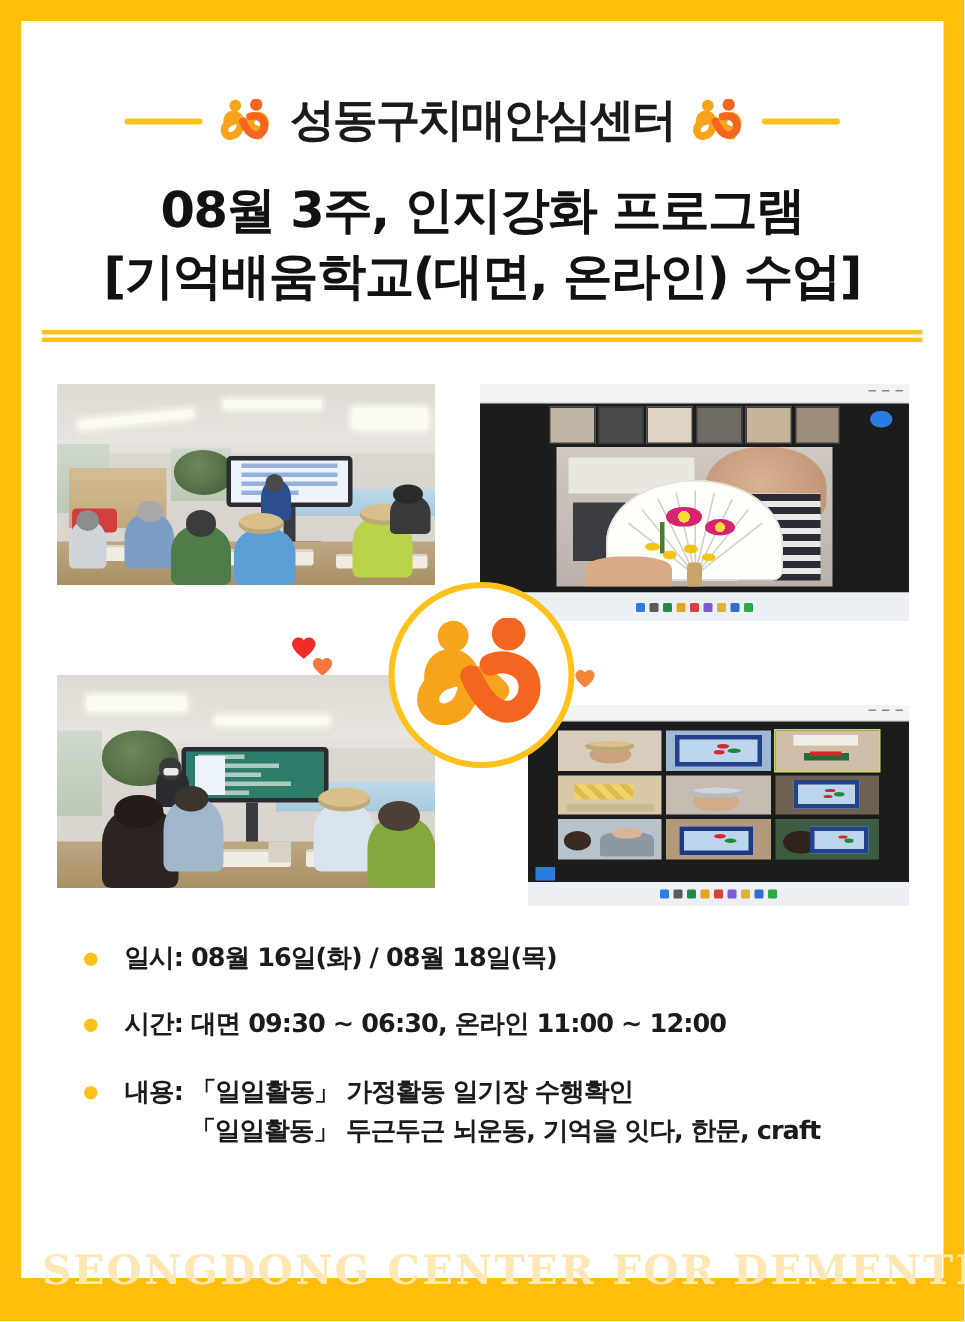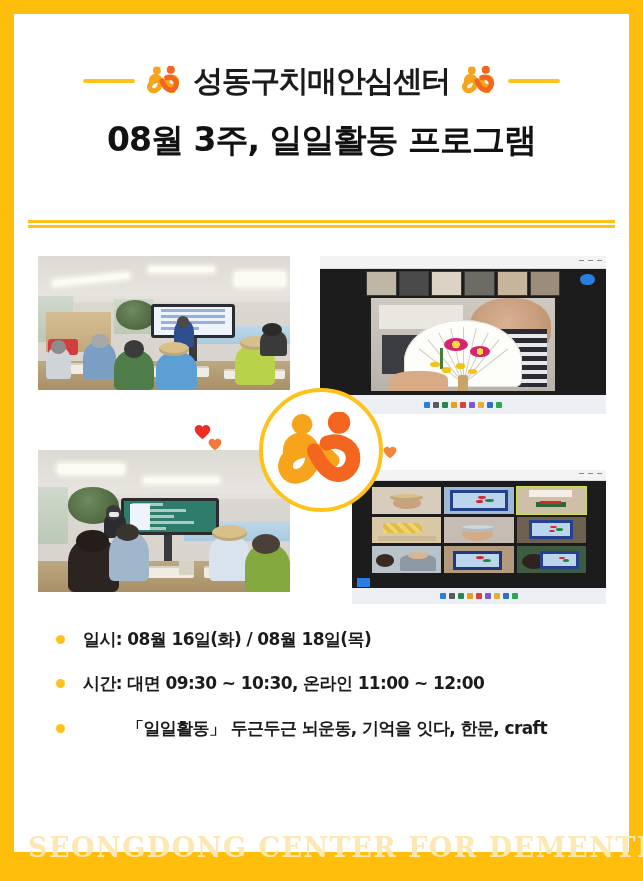--- a/index.html
+++ b/index.html
@@ -332,21 +332,22 @@
         <path d="M13 44 C13 31 25 27 33 33 C41 39 41 52 36 62 C30 73 16 76 10 68 C5 61 8 50 20 45
                  C34 39 52 42 62 54 C70 63 82 62 86 53 C90 43 84 33 74 33 C64 33 58 42 58 52
                  C58 64 66 72 76 72" fill="none" stroke="#F7A41D" stroke-width="15" stroke-linecap="round"></path>
         <path d="M58 34 C70 30 84 36 86 49 C88 62 78 73 66 70 C54 67 48 54 44 44" fill="none" stroke="#F4651F" stroke-width="15" stroke-linecap="round"></path>
       </svg>
 
       <span class="rule"></span>
     </div>
 
     <div class="title-block">
-      <div class="title-line">08월 3주,  일일활동 프로그램</div>
+      <div class="title-line">08월 3주,  인지강화 프로그램</div>
+      <div class="title-line">[기억배움학교(대면, 온라인) 수업]</div>
     </div>
 
     <div class="divider">
       <i></i>
         <i></i>
     </div>
 
     <div class="photo tl">
       <div class="room">
         <div class="ceiling"></div>
@@ -601,26 +602,27 @@
 
     <div class="info">
 
       <div class="info-row">
         <span class="bullet"></span>
         <span class="info-text">일시: 08월 16일(화) / 08월 18일(목)</span>
       </div>
 
       <div class="info-row">
         <span class="bullet"></span>
-        <span class="info-text">시간: 대면 09:30 ~ 10:30, 온라인 11:00 ~ 12:00</span>
+        <span class="info-text">시간: 대면 09:30 ~ 06:30, 온라인 11:00 ~ 12:00</span>
       </div>
 
       <div class="info-row" style="margin-bottom:0">
         <span class="bullet"></span>
         <div>
+          <div class="info-text">내용: 「일일활동」 가정활동 일기장 수행확인</div>
           <div class="info-sub">「일일활동」 두근두근 뇌운동, 기억을 잇다, 한문, craft</div>
         </div>
       </div>
 
     </div>
 
     <div class="footer">
       <div class="footer-text">SEONGDONG CENTER FOR DEMENTIA</div>
     </div>
 

